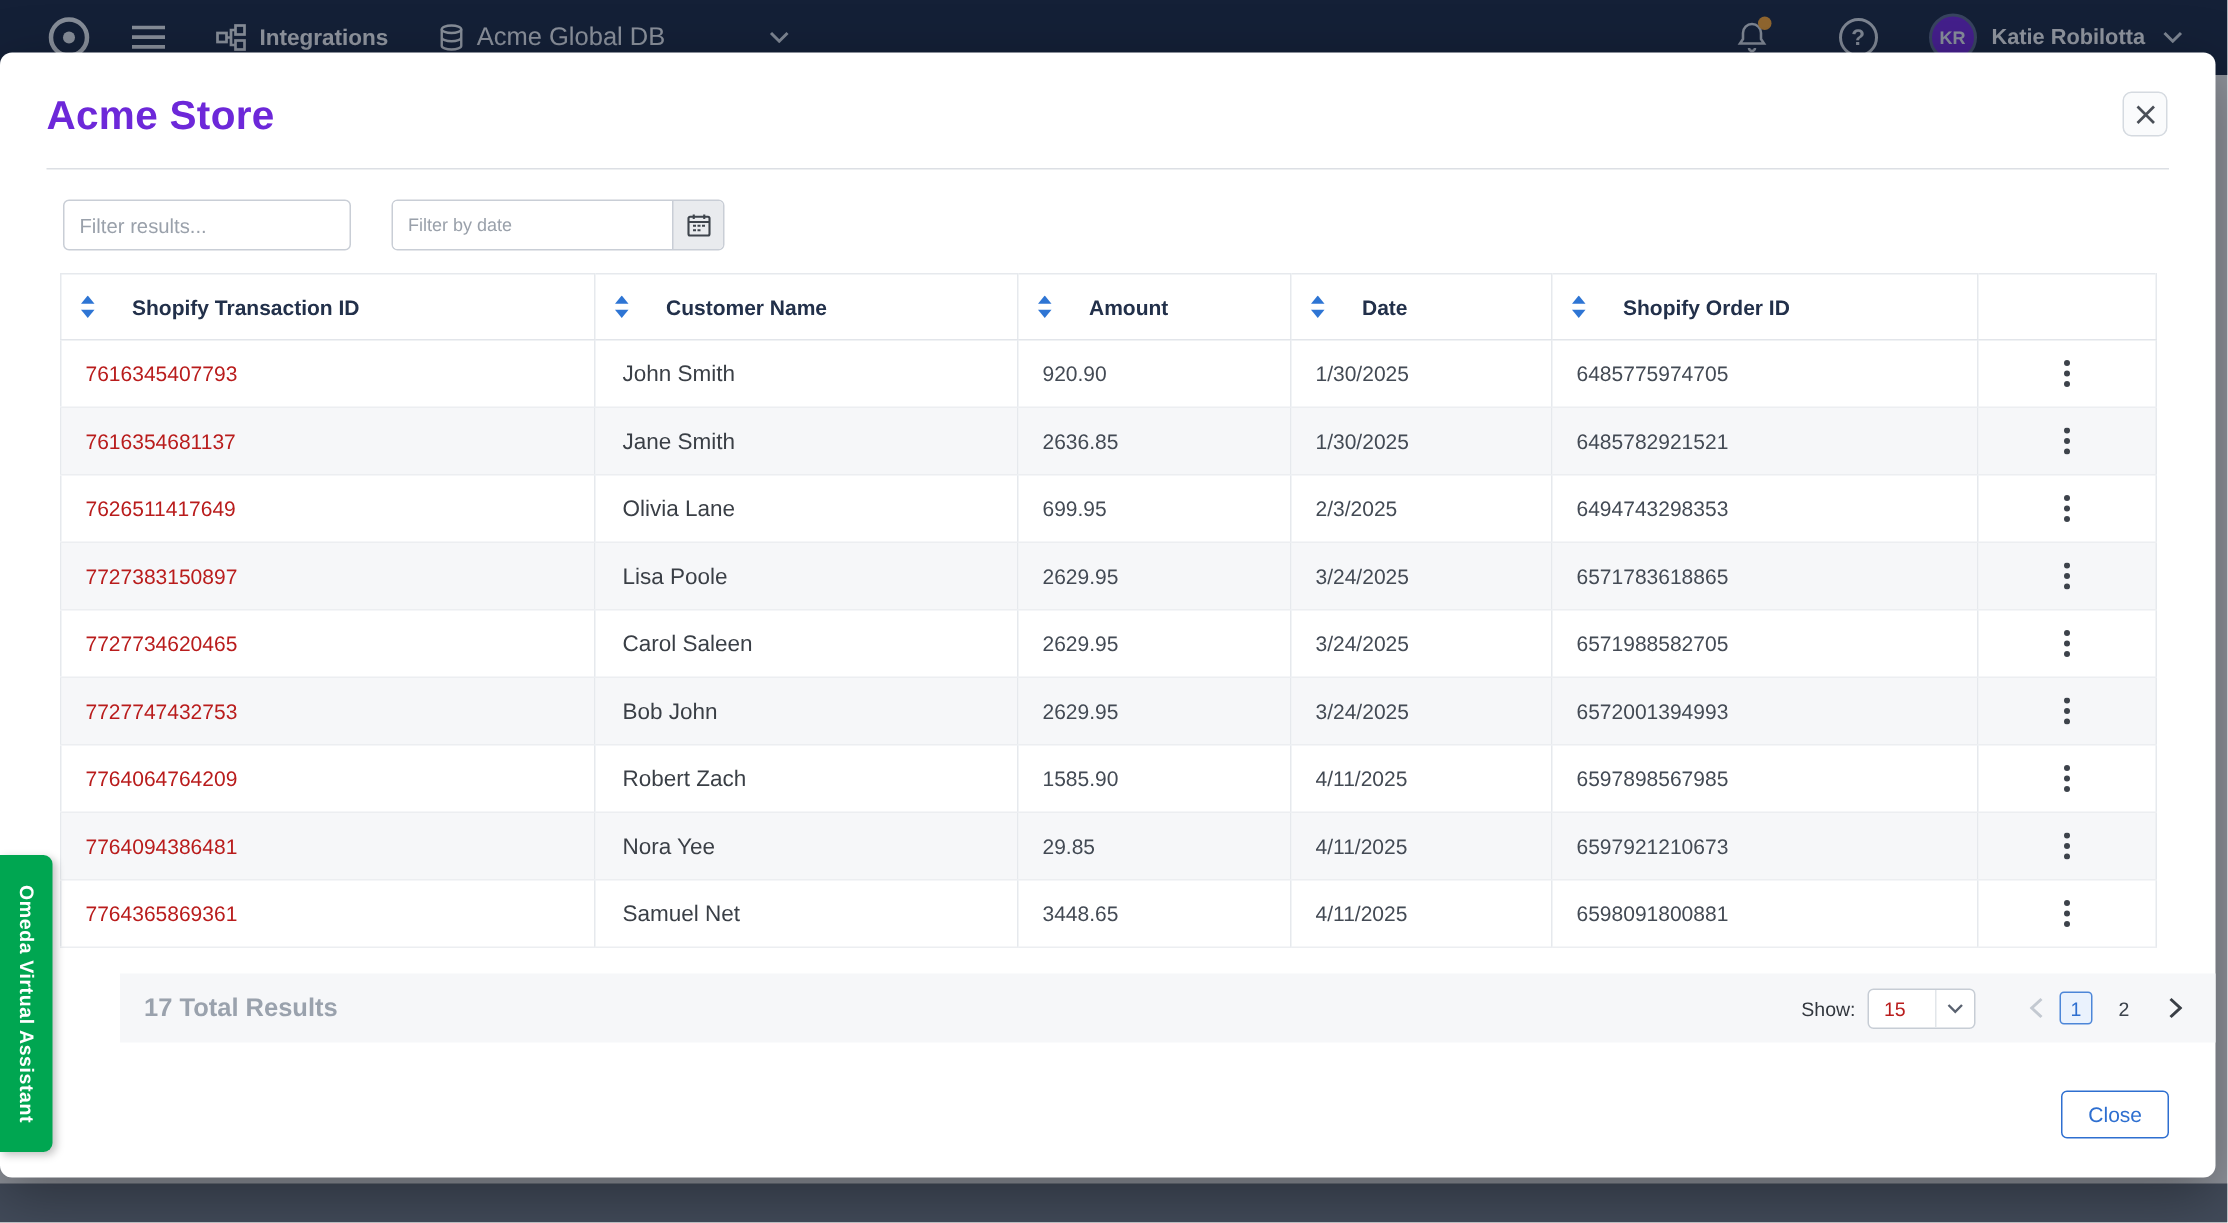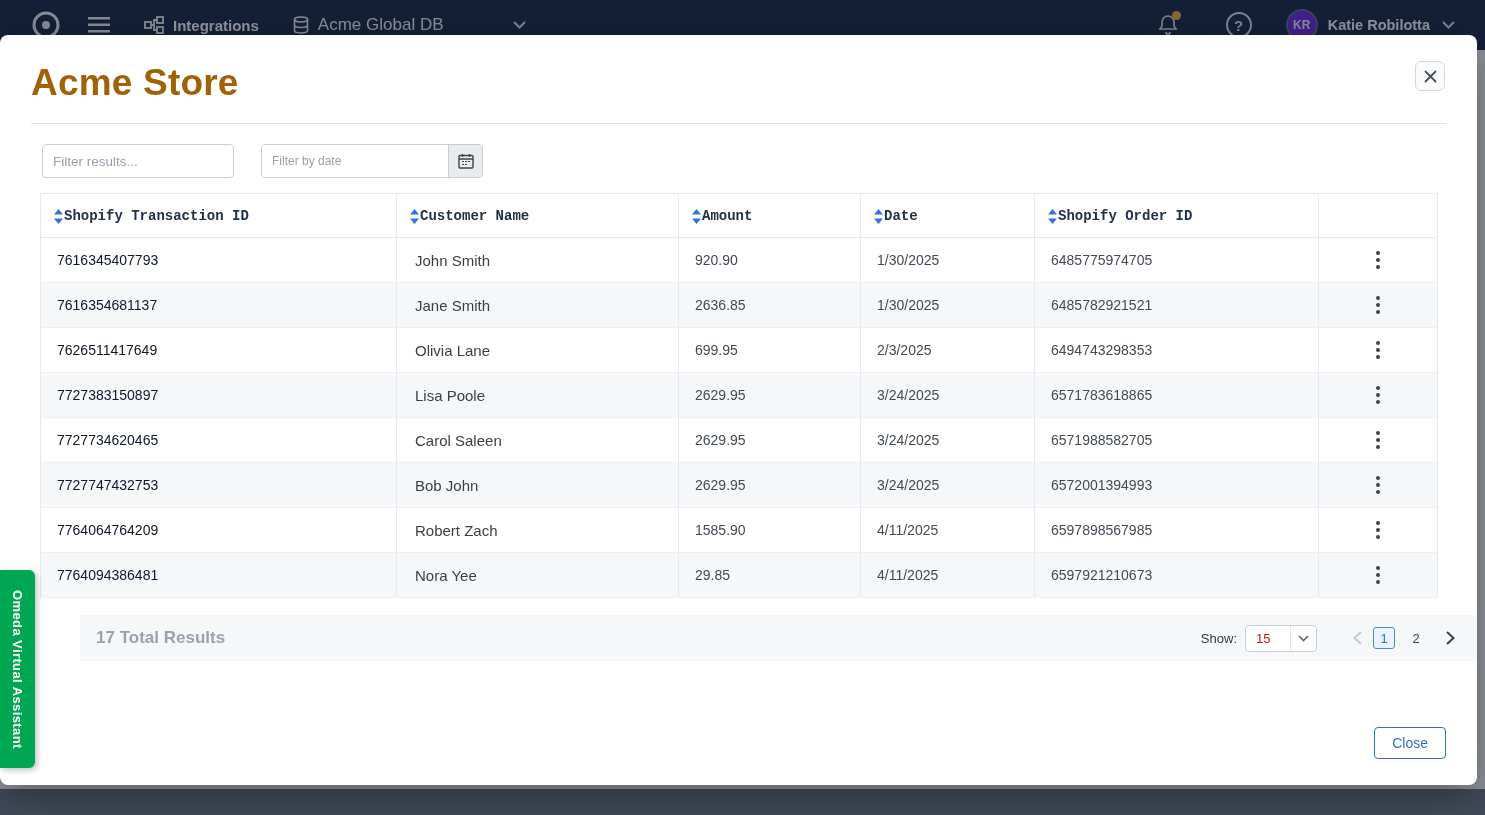--- a/index.html
+++ b/index.html
@@ -28,21 +28,21 @@
   .overlay { position: absolute; inset: 0; background: rgba(13, 20, 34, 0.42); z-index: 10; }
 
   
   .modal {
     position: absolute; top: 35px; left: 0; width: 1477px; height: 750px;
     background: #ffffff; border-radius: 8px; z-index: 20;
     box-shadow: 0 12px 40px rgba(0,0,0,0.35);
     display: flex; flex-direction: column;
   }
   .modal-header { position: relative; padding: 27px 32px 19px 31px; }
-  .modal-title { font-size: 37px; font-weight: 600; color: #a16207; letter-spacing: 0.2px; }
+  .modal-title { font-size: 27px; font-weight: 600; color: #6d28d9; letter-spacing: 0.2px; }
   .modal-x {
     position: absolute; top: 26px; right: 32px; width: 30px; height: 30px;
     border: 1px solid #d5dae0; border-radius: 6px; background: #fafbfc;
     display: flex; align-items: center; justify-content: center; cursor: pointer;
   }
   .hdr-divider { border: none; border-top: 1px solid #dcdfe4; margin: 0 31px; }
 
   .filters { display: flex; gap: 27px; margin: 20px 40px 15px 42px; }
   .filter-input {
     width: 192px; height: 34px; border: 1px solid #c9ced6; border-radius: 4px;
@@ -53,24 +53,24 @@
   .date-input { width: 186px; border: none; padding: 0 10px; font-size: 12px; color: #333; font-family: "Liberation Sans", sans-serif; outline: none; }
   .cal-btn { width: 34px; height: 100%; background: #e9ebee; border: none; border-left: 1px solid #c9ced6; display: flex; align-items: center; justify-content: center; cursor: pointer; }
 
   .table-wrap { margin: 0 40px; }
   table { width: 1397px; border-collapse: collapse; table-layout: fixed; border: 1px solid #e6e9ed; }
   th, td { border-right: 1px solid #e6e9ed; }
   th {
     height: 44px; text-align: left; padding: 0 12px; font-size: 14px; font-weight: 700;
     color: #22304a; border-bottom: 1px solid #e2e5ea; background: #fff; white-space: nowrap;
   }
-  .th-inner { display: flex; align-items: flex-end; gap: 0; cursor: pointer; font-family: Liberation Mono, monospace; }
+  .th-inner { display: flex; align-items: center; gap: 24px; cursor: pointer; }
   td { height: 45px; padding: 0 16px; font-size: 14px; color: #434a54; border-bottom: 1px solid #eceef1; white-space: nowrap; overflow: hidden; }
   tbody tr:nth-child(even) { background: #f6f7f9; }
-  .id-cell { color: #0f172a; }
+  .id-cell { color: #b91c1c; }
   .name-cell { color: #3a3f46; font-size: 15px; padding-left: 18px; }
   .actions-cell { text-align: center; padding: 0; }
   .kebab { background: transparent; border: none; cursor: pointer; padding: 6px 10px; line-height: 0; }
 
   .table-footer {
     width: 1397px; margin: 17px 40px 0 40px; height: 46px; background: #f6f7f9;
     display: flex; align-items: center; justify-content: space-between; padding: 0 16px;
   }
   .total-results { font-size: 17px; font-weight: 700; color: #9aa2ad; }
   .pager { display: flex; align-items: center; }
@@ -344,20 +344,32 @@
             <td class="name-cell">Nora Yee</td>
             <td>29.85</td>
             <td>4/11/2025</td>
             <td>6597921210673</td>
             <td class="actions-cell"><button class="kebab"><span><svg width="4" height="18" viewBox="0 0 4 18">
                     <circle cx="2" cy="2" r="2" fill="#3d434b"></circle>
                     <circle cx="2" cy="9" r="2" fill="#3d434b"></circle>
                     <circle cx="2" cy="16" r="2" fill="#3d434b"></circle>
                   </svg></span></button></td>
           </tr>
+          <tr>
+            <td class="id-cell">7764365869361</td>
+            <td class="name-cell">Samuel Net</td>
+            <td>3448.65</td>
+            <td>4/11/2025</td>
+            <td>6598091800881</td>
+            <td class="actions-cell"><button class="kebab"><span><svg width="4" height="18" viewBox="0 0 4 18">
+                    <circle cx="2" cy="2" r="2" fill="#3d434b"></circle>
+                    <circle cx="2" cy="9" r="2" fill="#3d434b"></circle>
+                    <circle cx="2" cy="16" r="2" fill="#3d434b"></circle>
+                  </svg></span></button></td>
+          </tr>
         </tbody>
     </table>
 
     <div class="table-footer">
       <span class="total-results">17 Total Results</span>
       <div class="pager">
         <span class="show-label">Show:</span>
         <div class="page-size">
           <span class="page-size-value">15</span>
           <span class="select-caret">

